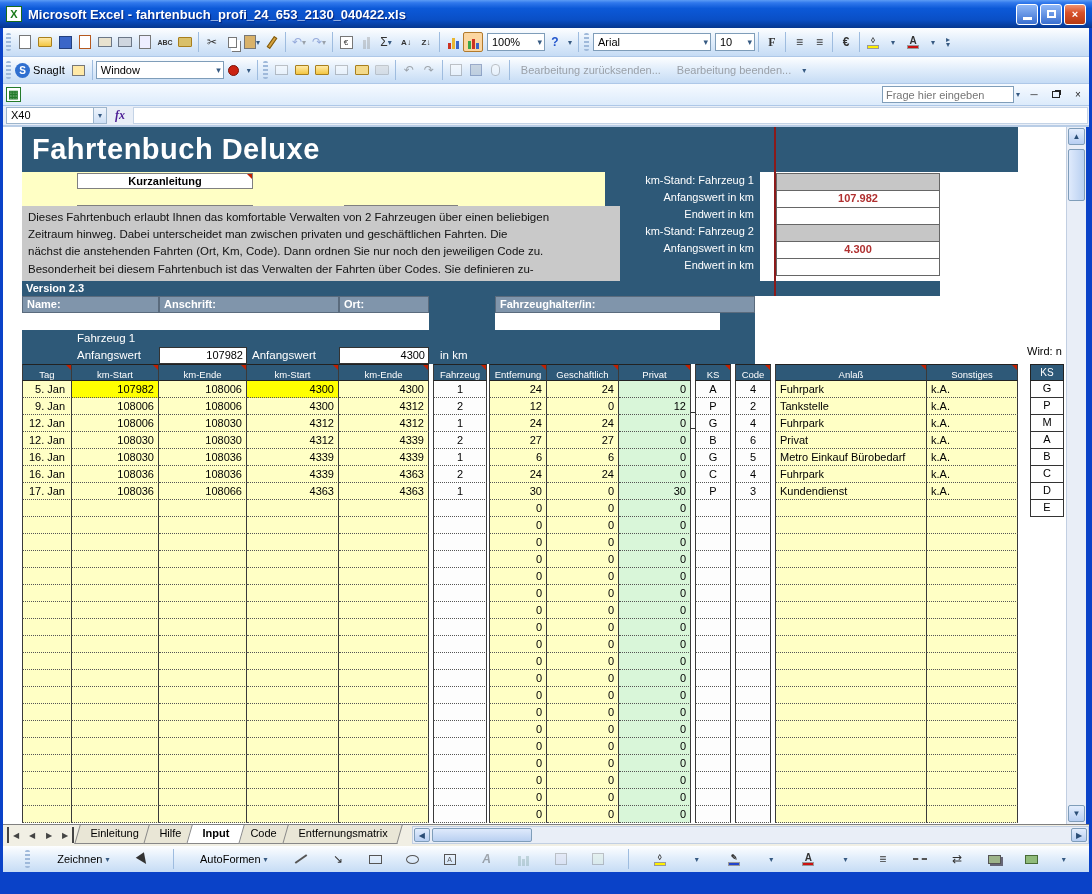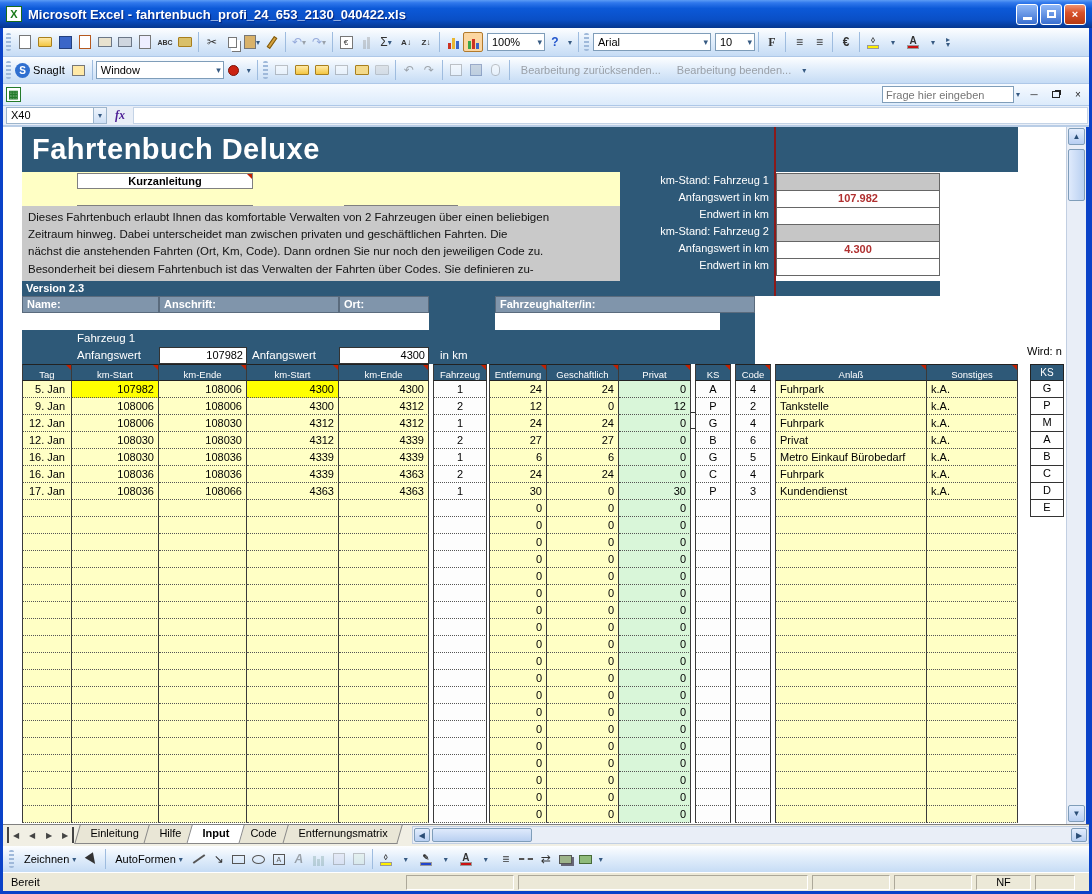--- a/index.html
+++ b/index.html
@@ -130,21 +130,21 @@
   .tabs{display:flex;margin-left:4px;}
   .tab{height:19px;padding:2px 12px 0 12px;border:1px solid #888;border-top:none;background:#e9e6d6;
     transform:skewX(-16deg);margin-left:-5px;font-size:11px;white-space:nowrap;}
   .tab span{display:inline-block;transform:skewX(16deg);}
   .tab.active{background:#fff;font-weight:bold;z-index:3;position:relative;}
   .hscroll{margin-left:12px;flex:1;height:18px;margin-top:1px;background:#e9eef7;display:flex;align-items:center;padding:0 1px;border:1px solid #c2cfe2;}
   .hthumb{width:100px;height:14px;background:linear-gradient(180deg,#dfeafc,#b9d0f1);border:1px solid #7f9db9;border-radius:2px;margin-left:2px;}
 
   
   .drawbar{left:3px;top:846px;width:1086px;height:26px;background:linear-gradient(180deg,#fdfeff,#e2eefb 45%,#c6dcf5);
-    display:flex;align-items:center;padding:0 4px;}
+    display:flex;align-items:center;padding:0 20px;justify-content:space-between;}
   .dtext{font-size:11px;padding:2px 6px;display:flex;align-items:center;gap:3px;}
   .shape-line{width:14px;height:2px;background:#555;transform:rotate(-35deg);}
   .shape-rect{width:13px;height:9px;border:1px solid #555;}
   .shape-oval{width:13px;height:9px;border:1px solid #555;border-radius:50%;}
   .shape-text{width:12px;height:11px;border:1px solid #555;font-size:7px;line-height:10px;text-align:center;color:#555;}
   .dash{width:14px;border-top:2px dashed #555;}
   .ptr{width:0;height:0;border-left:5px solid transparent;border-right:5px solid transparent;border-top:11px solid #333;transform:rotate(-35deg);}
 
   
   .statusbar{left:3px;top:872px;width:1086px;height:19px;background:#ece9d8;display:flex;align-items:center;
@@ -384,21 +384,21 @@
     <div class="abs shbtn celltri" style="left:74px;top:46px;width:176px;height:16px;">
       <span>Kurzanleitung</span><i class="tri"></i>
     </div>
     <div class="abs shbtn celltri" style="left:74px;top:62px;width:176px;height:16px;">
       <span>1,0% Regelung</span><i class="tri"></i>
     </div>
     <div class="abs shbtn celltri" style="left:341px;top:46px;width:114px;height:16px;">
       <span>Hinweis</span><i class="tri"></i>
     </div>
 
-    <div class="abs blue" style="left:617px;top:45px;width:155px;height:109px;" id="km-labels">
+    <div class="abs blue" style="left:602px;top:45px;width:155px;height:109px;" id="km-labels">
         <div class="kmlabel">km-Stand: Fahrzeug 1</div>
         <div class="kmlabel">Anfangswert in km</div>
         <div class="kmlabel">Endwert in km</div>
         <div class="kmlabel">km-Stand: Fahrzeug 2</div>
         <div class="kmlabel">Anfangswert in km</div>
         <div class="kmlabel">Endwert in km</div>
       </div>
     <div class="abs" style="left:773px;top:46px;width:164px;border-top:1px solid #666;" id="km-values">
         <div class="kmval gray"></div>
         <div class="kmval white">107.982</div>
@@ -966,26 +966,17 @@
         <div class="shape-rect" style="background:#9db48a;box-shadow:2px 2px 0 #667;"></div>
       </div>
     <div class="tbtn">
         <div class="shape-rect" style="background:#8fbb7a;border-color:#476b37;"></div>
       </div>
     <div class="chev">
         <span>▾</span>
       </div>
   </div>
 
-  <div class="abs statusbar">
-    <span style="padding-left:8px;">Bereit</span>
-    <div class="spanel" style="margin-left:auto;width:108px;"></div>
-    <div class="spanel" style="width:290px;"></div>
-    <div class="spanel" style="width:78px;"></div>
-    <div class="spanel" style="width:78px;"></div>
-    <div class="spanel" style="width:55px;text-align:center;line-height:13px;">NF</div>
-    <div class="spanel" style="width:40px;margin-right:14px;"></div>
-  </div>
 
   <div class="abs borders" style="left:0;top:28px;width:3px;height:866px;background:#0a42c8;"></div>
   <div class="abs borders" style="left:1089px;top:28px;width:3px;height:866px;background:#0a42c8;"></div>
   <div class="abs borders" style="left:0;top:891px;width:1092px;height:3px;background:#0a42c8;"></div>
 </div>
 
 </body></html>

